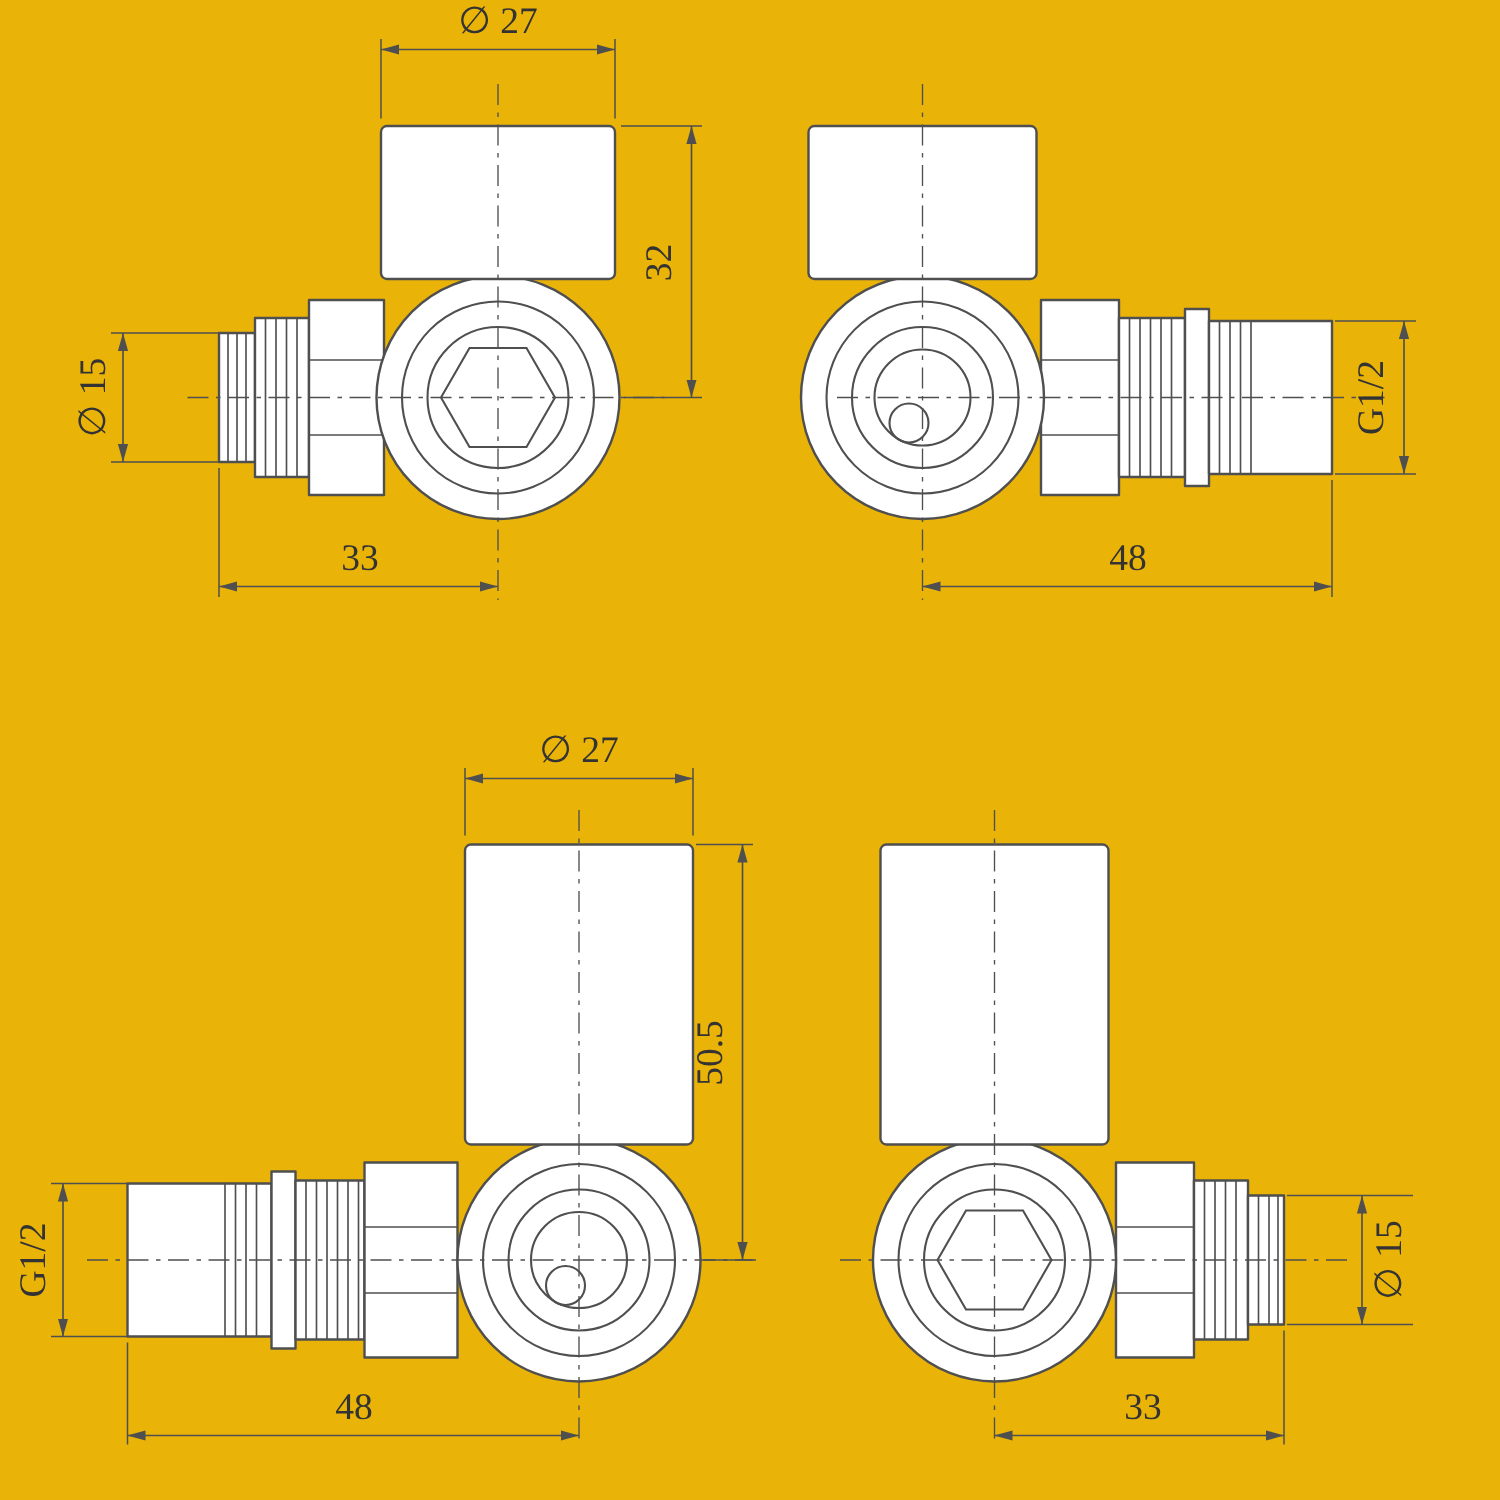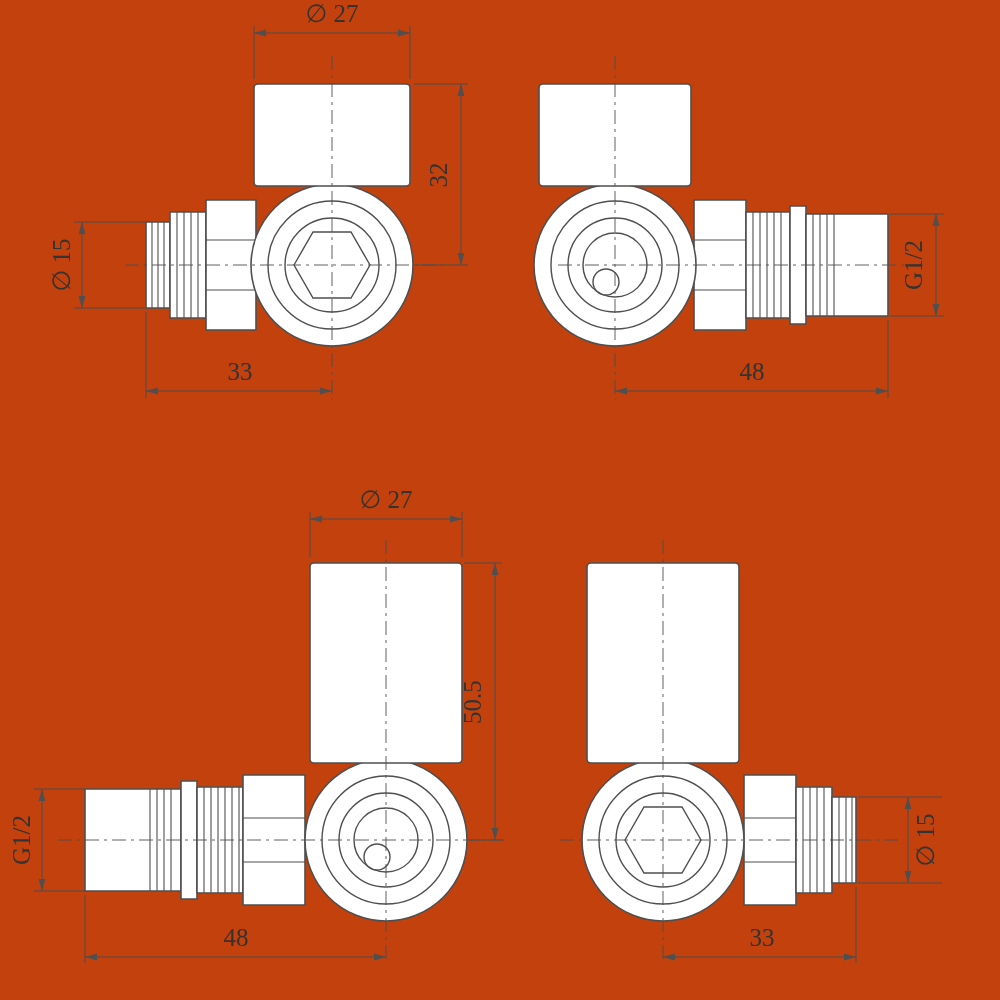--- a/index.html
+++ b/index.html
@@ -1,17 +1,17 @@
 <!DOCTYPE html>
 <html style="--lc: #4f4f4f; --tc: #333333;"><head>
 <meta charset="utf-8">
 <style>
   :root{ --lc:#4f4f4f; --tc:#333333; }
   html,body{margin:0;padding:0;background:#ffffff;}
-  .canvas{width:1000px;height:1000px;background:#c2410c;position:relative;}
+  .canvas{width:1000px;height:1000px;background:#eab308;position:relative;}
   svg{display:block;}
   .part{fill:#ffffff;stroke:var(--lc);stroke-width:1.6;stroke-linejoin:round;}
   .detail{fill:none;stroke:var(--lc);stroke-width:1.4;}
   .tick{stroke:var(--lc);stroke-width:1.1;}
   .cl{stroke:var(--lc);stroke-width:0.9;stroke-dasharray:14 5 3 5;fill:none;}
   .ext{stroke:var(--lc);stroke-width:1;}
   .dim{stroke:var(--lc);stroke-width:1.1;}
   .arrowhead{fill:var(--lc);}
   .dimtxt{font:25px "Liberation Serif", serif;fill:var(--tc);}
 </style>

